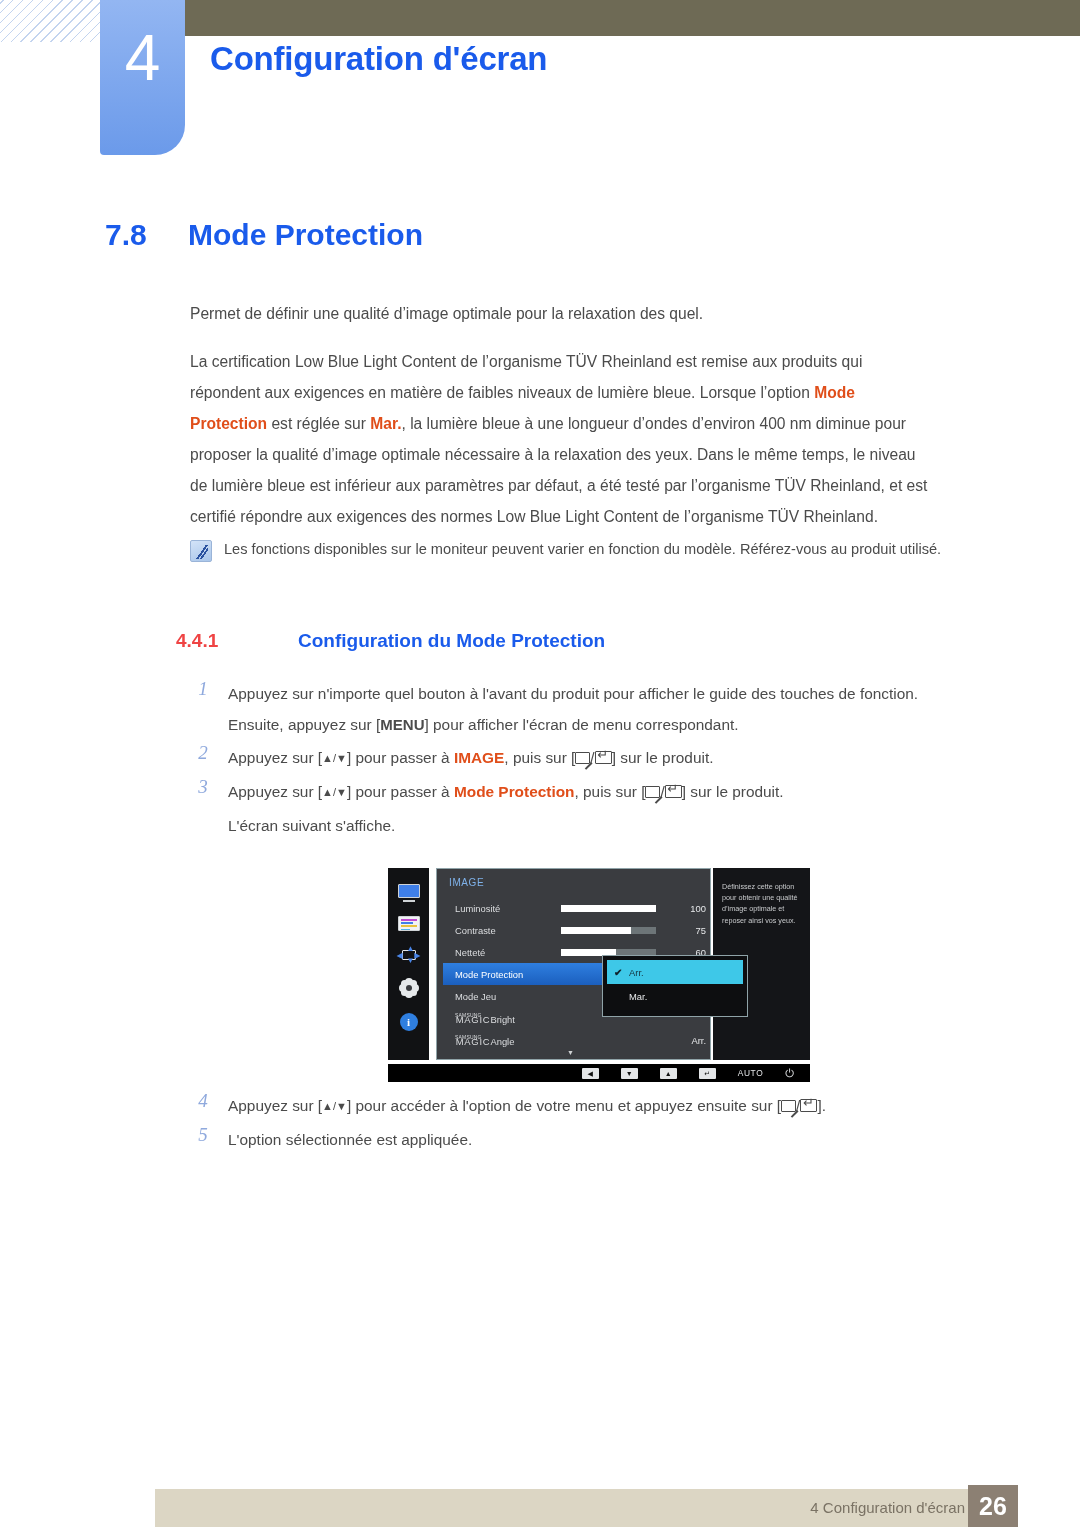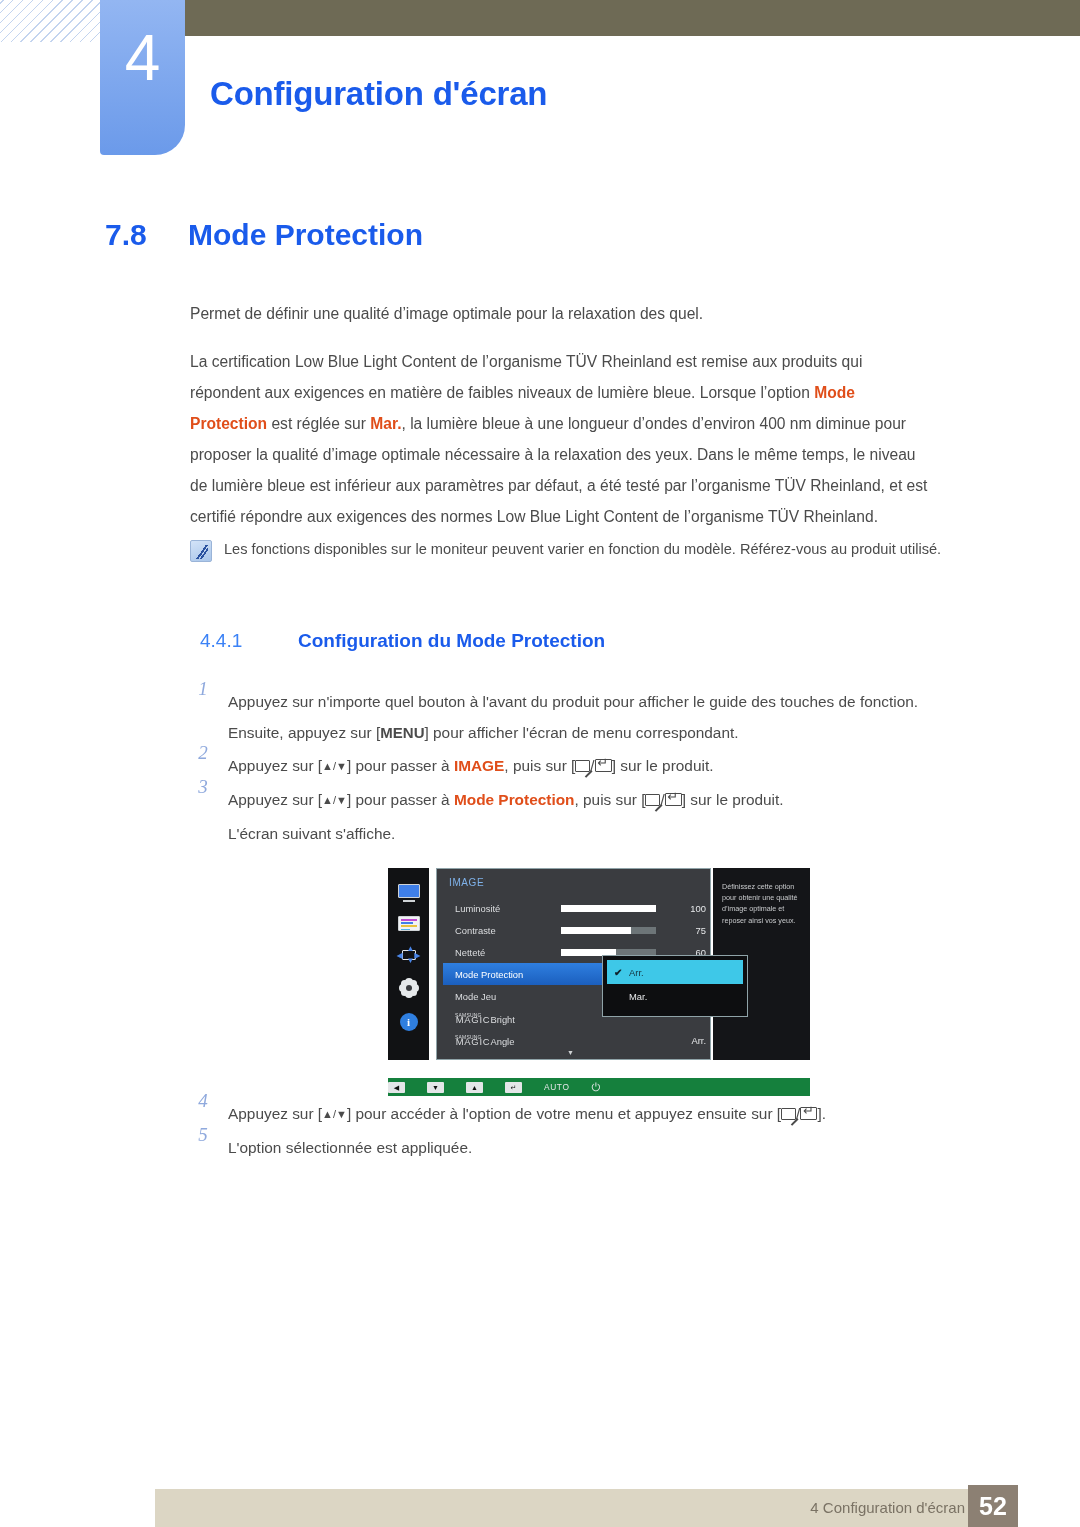--- a/index.html
+++ b/index.html
@@ -48,21 +48,20 @@
     line-height: 1;
     font-family: "Liberation Sans", sans-serif;
   }
   .chapter-title {
     position: absolute;
     left: 210px; top: 40px;
     font-size: 33px;
     font-weight: bold;
     color: #1a5beb;
     letter-spacing: -0.2px;
-    margin-top: 35px;
   }
 
   
   .sec-num {
     position: absolute;
     left: 105px; top: 218px;
     font-size: 30px;
     font-weight: bold;
     color: #1a5beb;
   }
@@ -114,24 +113,24 @@
   .note-text {
     margin-left: 34px;
     font-size: 14.6px;
     line-height: 30px;
     color: #4b4b4b;
   }
 
   
   .sub-num {
     position: absolute;
-    left: 200px; top: 630px;
+    left: 176px; top: 630px;
     font-size: 19px;
-    font-weight: normal;
-    color: #3b82f6;
+    font-weight: bold;
+    color: #ef4444;
   }
   .sub-title {
     position: absolute;
     left: 258px; top: 630px;
     font-size: 19px;
     font-weight: bold;
     color: #1a5beb;
     margin-left: 40px;
   }
 
@@ -149,21 +148,20 @@
     font-size: 19px;
     font-style: italic;
     color: #8fa9dd;
     font-family: "Liberation Serif", serif;
   }
   .step-body {
     margin-left: 38px;
     font-size: 15.4px;
     line-height: 31px;
     color: #4b4b4b;
-    margin-top: 8px;
   }
   .s1 { top: 678px; }
   .s2 { top: 742px; }
   .s3 { top: 776px; }
   .s3b { top: 810px; }
   .s4 { top: 1090px; }
   .s5 { top: 1124px; }
 
   .menu-kw { font-weight: bold; font-size: 15px; color: #4b4b4b; }
 
@@ -241,26 +239,26 @@
   }
   .osd-help p {
     font-size: 7.2px;
     line-height: 11.2px;
     color: #c9cbcd;
   }
   .osd-bottom {
     position: absolute;
     left: 0; top: 196px;
     width: 422px; height: 18px;
-    background: #15803d;
+    background: #000000;
     display: flex;
     align-items: center;
+    justify-content: flex-end;
     gap: 22px;
     padding-right: 16px;
-    margin-top: 14px;
   }
 
   .osd-title {
     position: absolute;
     left: 12px; top: 8px;
     font-size: 10px;
     color: #7fb2ea;
     letter-spacing: 0.6px;
   }
   .osd-rows {
@@ -630,13 +628,13 @@
   <div class="step-body"><span>Appuyez sur [</span><span class="key-ud">▲/▼</span><span>] pour accéder à l'option de votre menu et appuyez ensuite sur [</span><span class="glyph-src"></span><span>/</span><span class="glyph-enter"></span><span>].</span></div>
 </div>
 
 <div class="step s5">
   <div class="step-num">5</div>
   <div class="step-body">L'option sélectionnée est appliquée.</div>
 </div>
 
 <div class="footer-bar"></div>
 <div class="footer-text">4 Configuration d'écran</div>
-<div class="footer-page">52</div>
+<div class="footer-page">26</div>
 
 </body></html>

